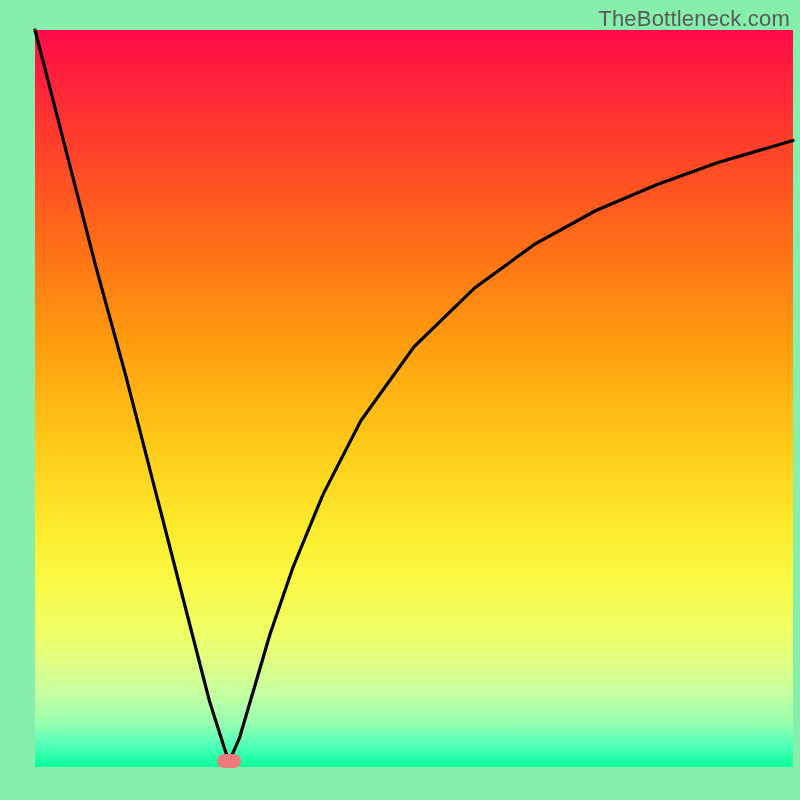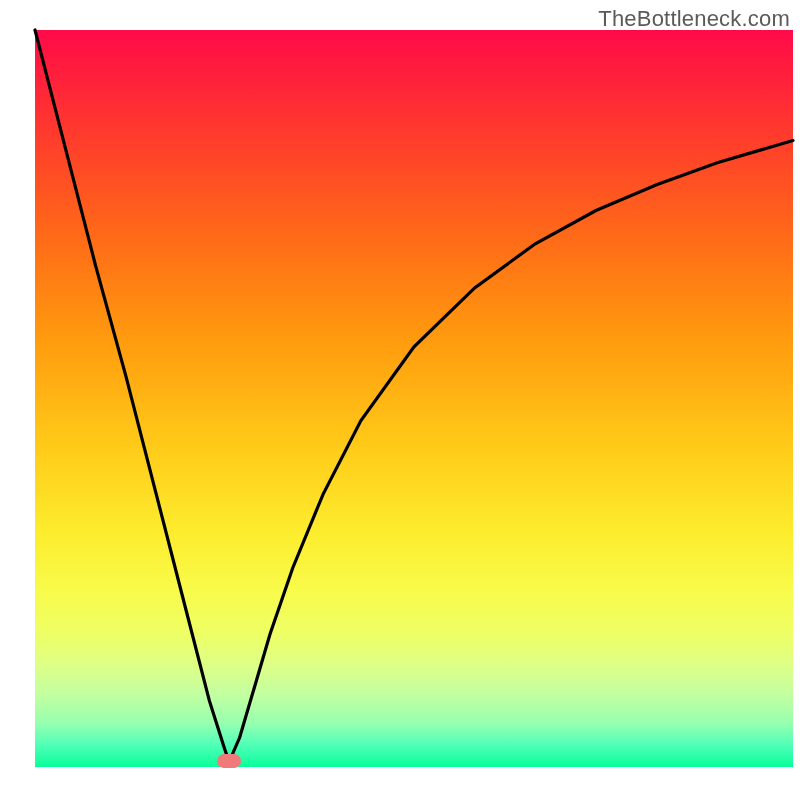--- a/index.html
+++ b/index.html
@@ -8,21 +8,21 @@
     width: 800px;
     height: 800px;
     overflow: hidden;
     background: #000;
     font-family: Arial, Helvetica, sans-serif;
   }
   .frame {
     position: relative;
     width: 800px;
     height: 800px;
-    background: #ffffff;
+    background: #86efac;
   }
   .watermark {
     position: absolute;
     top: 6px;
     right: 10px;
     color: #5a5a5a;
     font-size: 22px;
     font-weight: 500;
     letter-spacing: 0.2px;
     z-index: 10;

